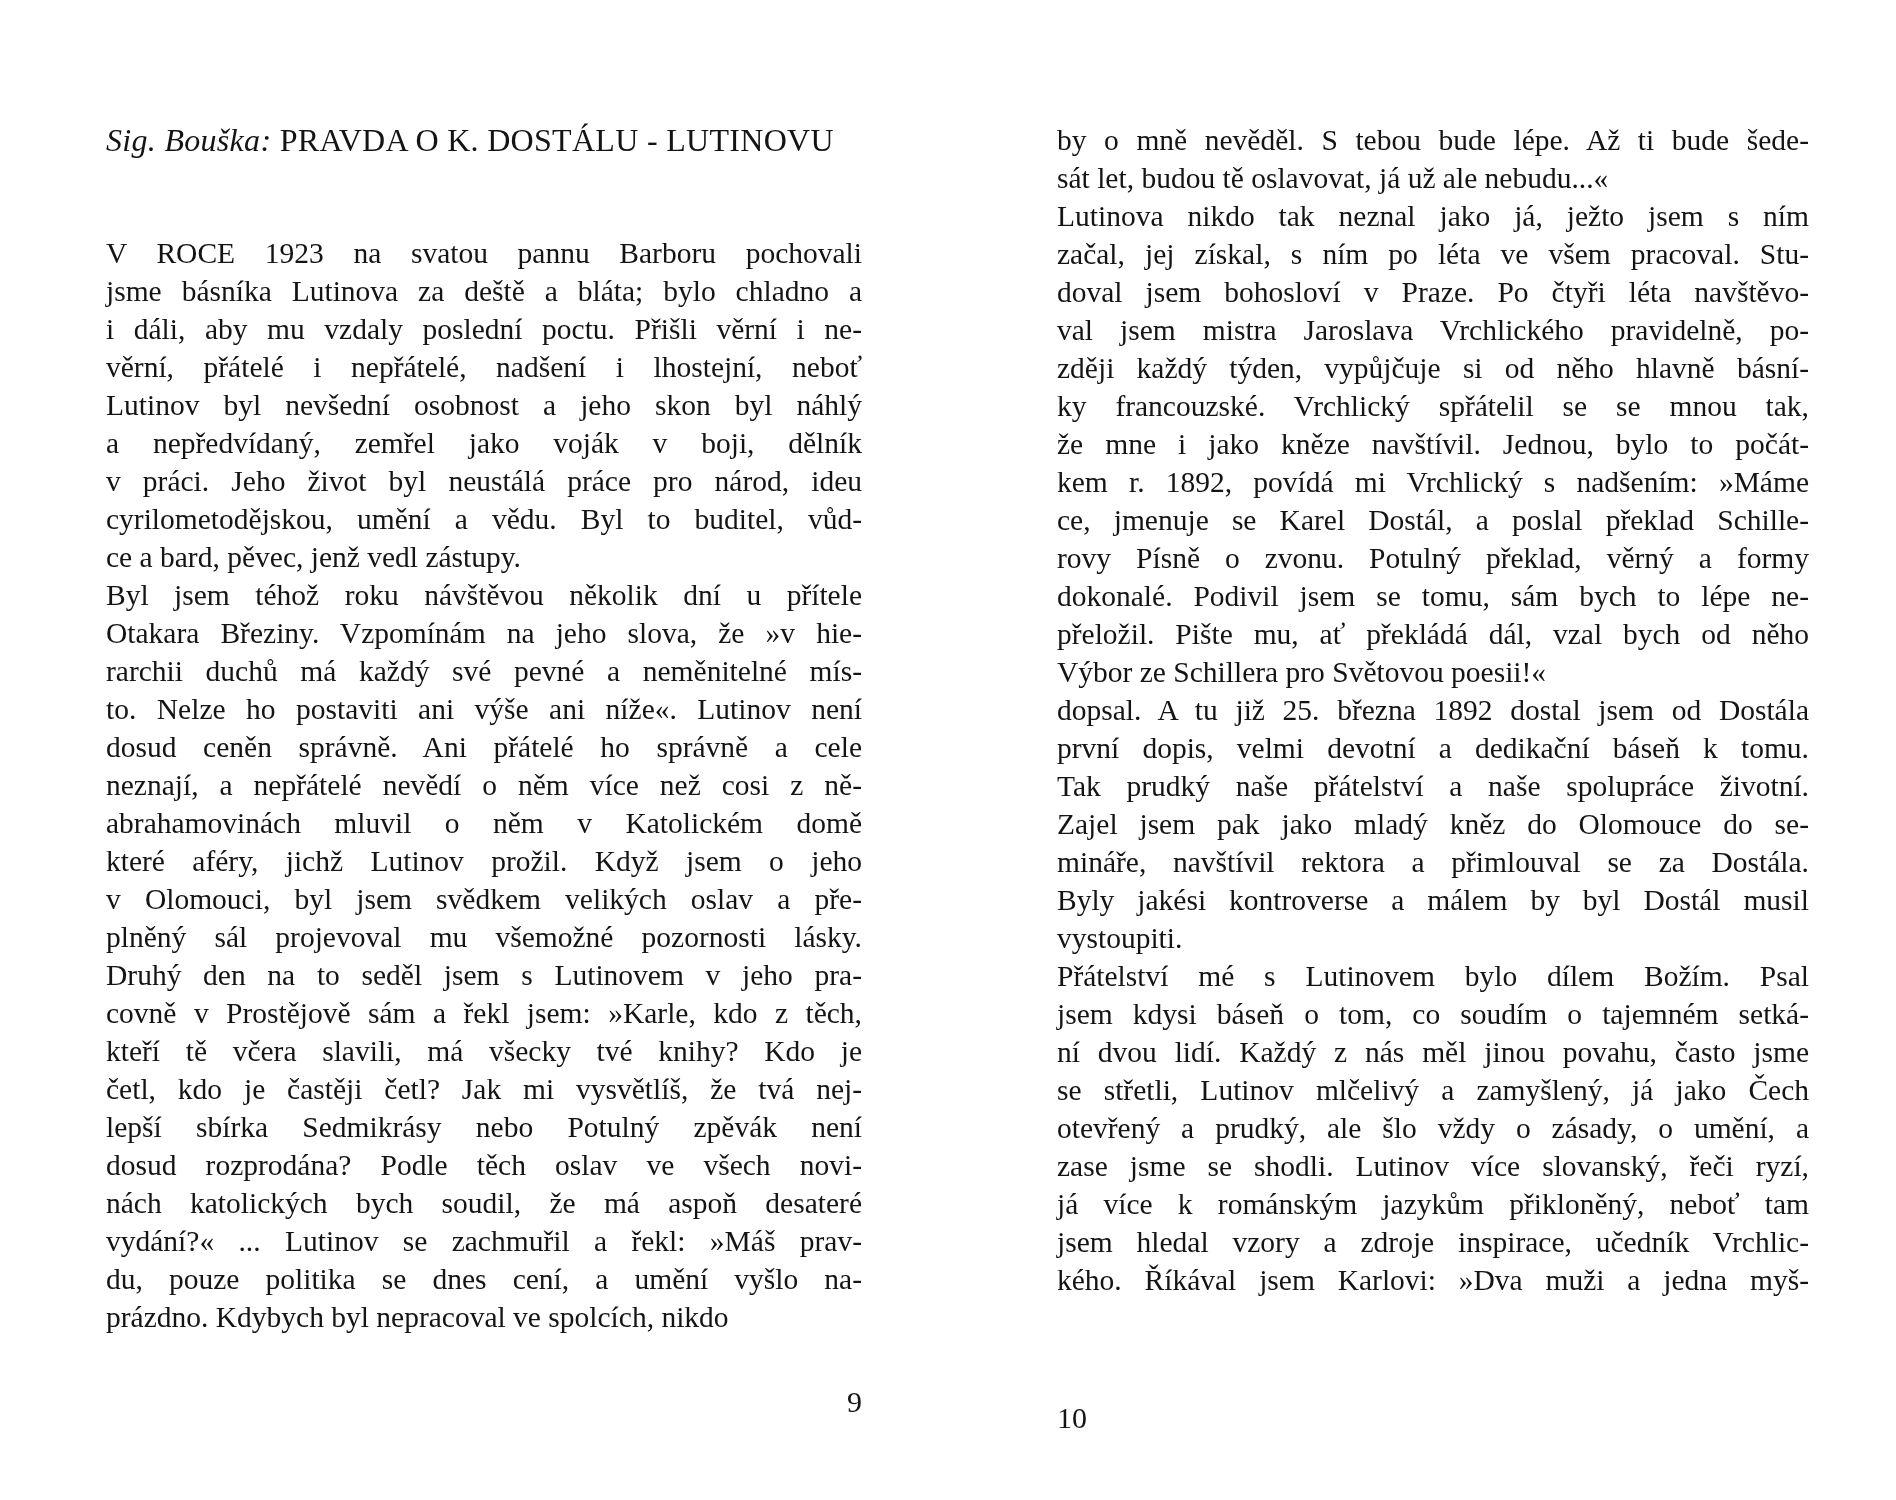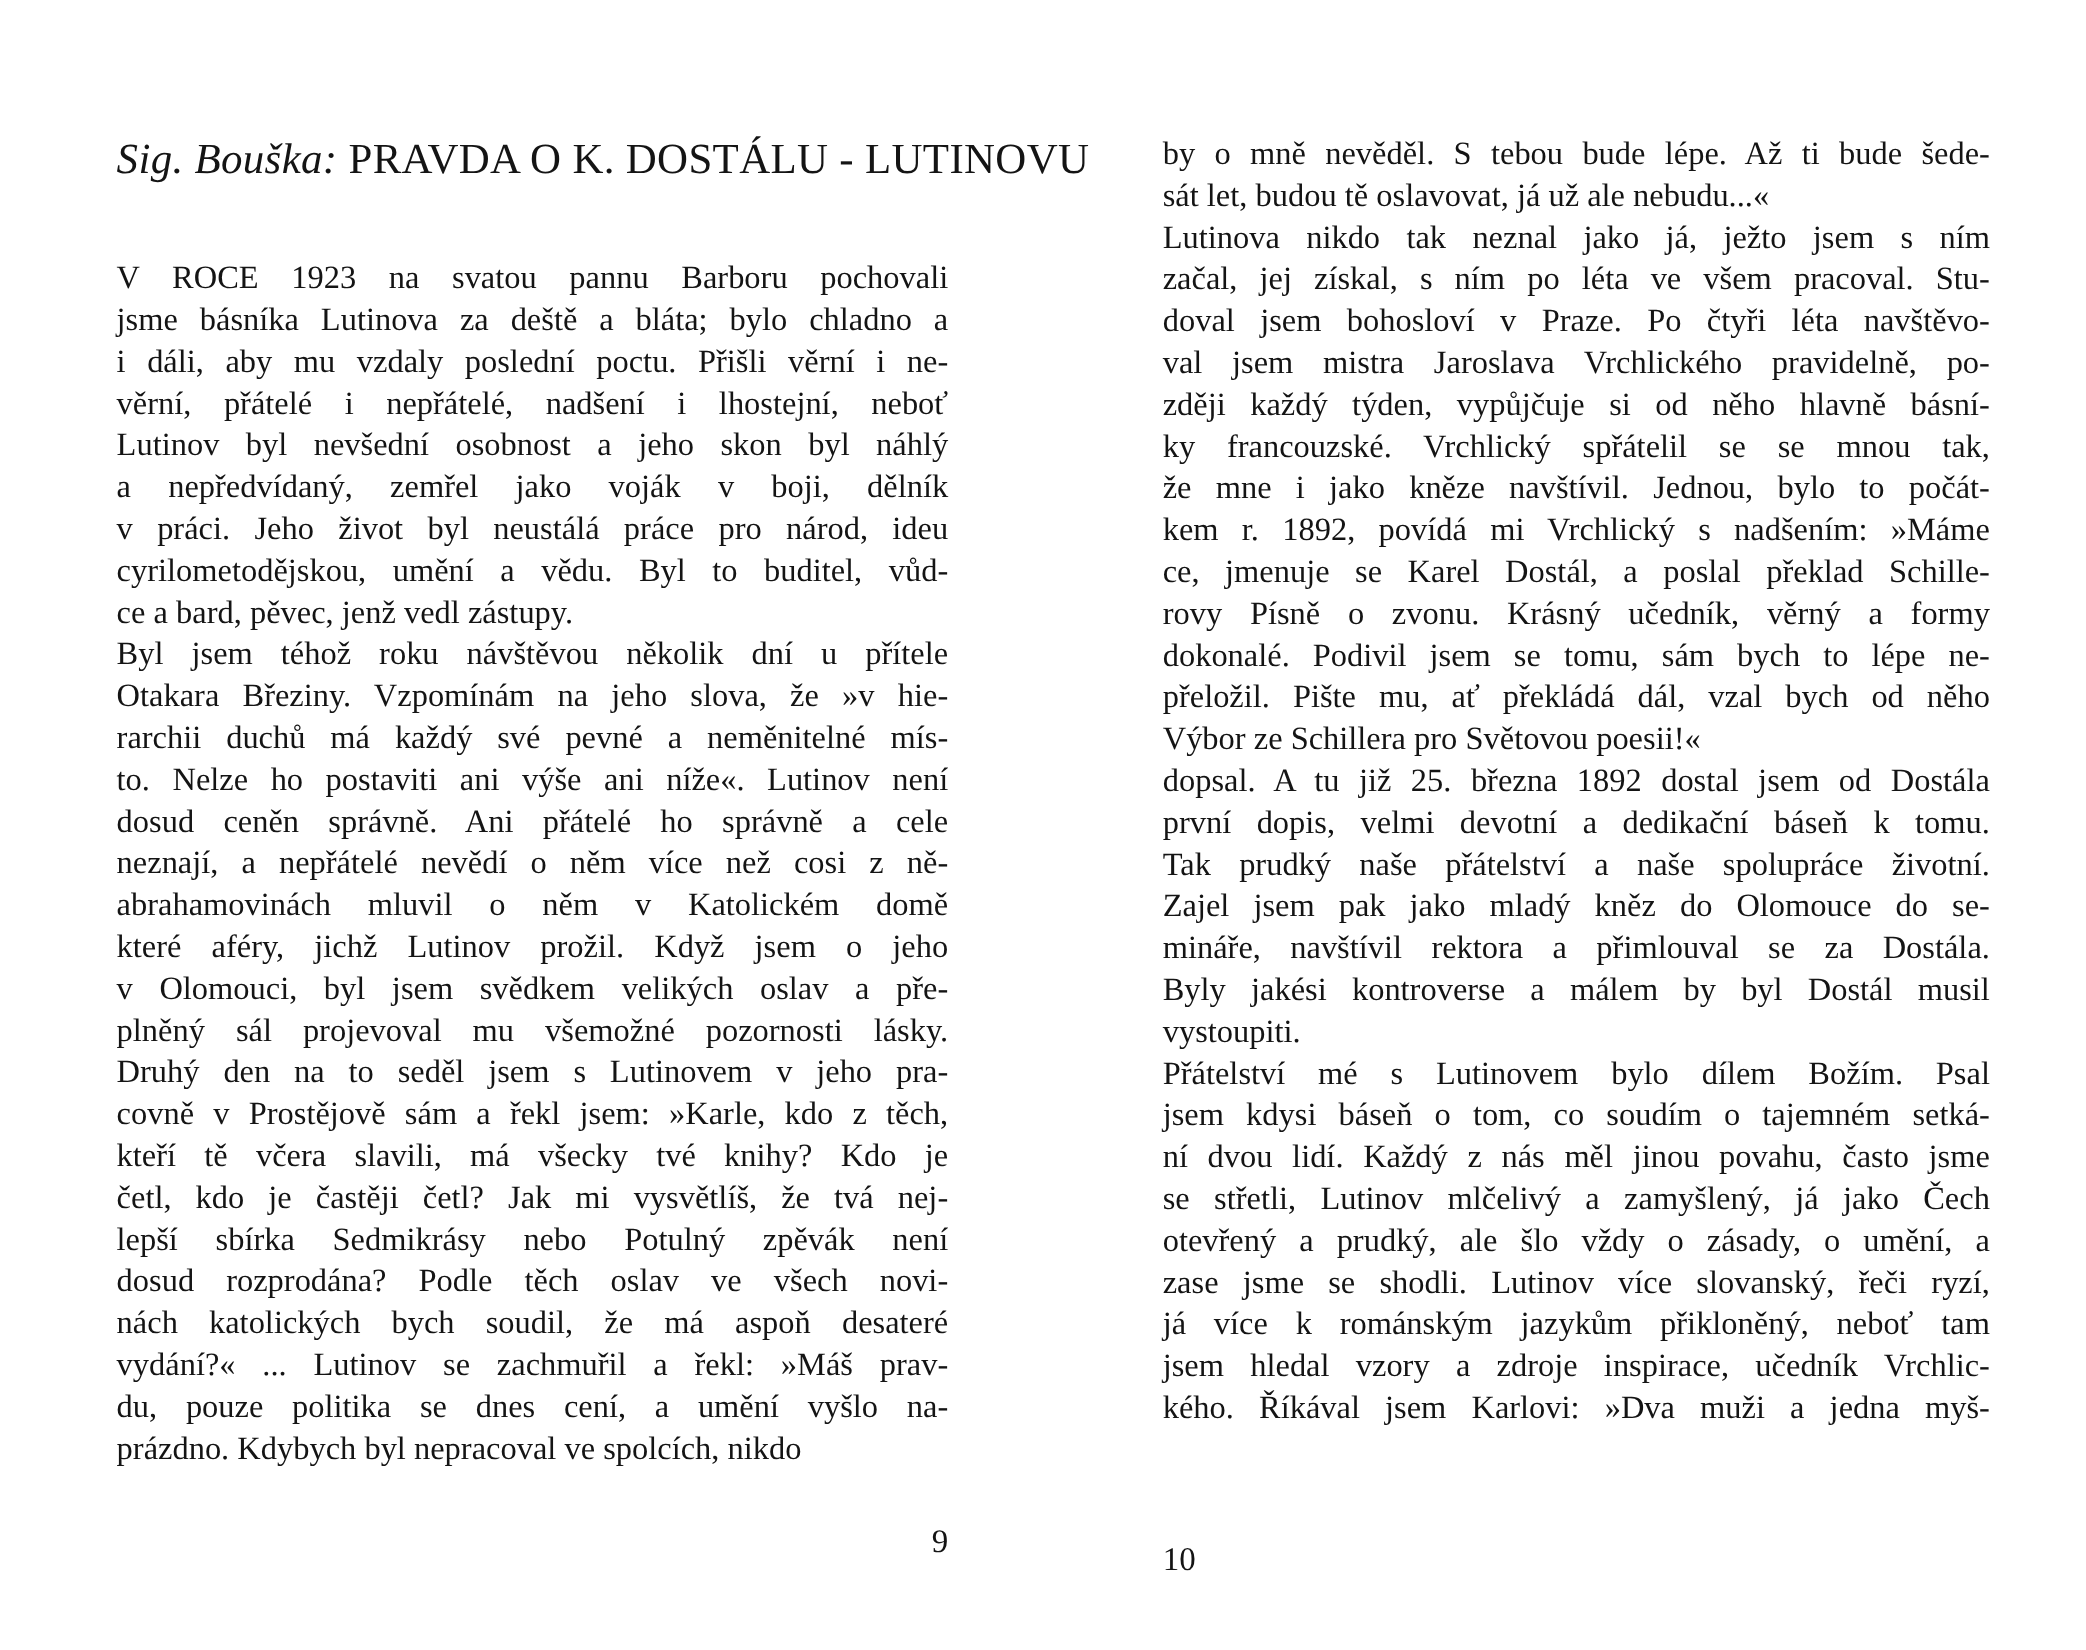--- a/index.html
+++ b/index.html
@@ -2,21 +2,21 @@
 <html><head>
 <meta charset="utf-8">
 <style>
   html, body { margin: 0; padding: 0; background: #ffffff; }
   body { width: 1896px; height: 1500px; position: relative; overflow: hidden;
          font-family: "Liberation Serif", "DejaVu Serif", serif; color: #141414; }
   .page { position: absolute; top: 0; height: 1500px; }
   .page.left { left: 106px; width: 756px; }
   .page.right { left: 1057px; width: 752px; }
   .heading { position: absolute; top: 122px; left: 0; width: 100%; white-space: nowrap;
-             font-size: 39px; letter-spacing: 0.3px; }
+             font-size: 32px; letter-spacing: 0.3px; }
   .heading .author { font-style: italic; }
   .body-text { position: absolute; left: 0; width: 100%; }
   .left .body-text { top: 234px; }
   .right .body-text { top: 121px; }
   .line { display: block; height: 38px; line-height: 38px; font-size: 29.5px;
           white-space: nowrap; text-align: justify; text-align-last: justify; }
   .line.last { text-align-last: left; }
   .folio { position: absolute; font-size: 30px; top: 1385px; }
   .left .folio { right: 0; }
   .right .folio { left: 0; margin-top: 16px; }
@@ -69,21 +69,21 @@
       <span class="line last">sát let, budou tě oslavovat, já už ale nebudu...«</span>
       <span class="line">Lutinova nikdo tak neznal jako já, ježto jsem s ním</span>
       <span class="line">začal, jej získal, s ním po léta ve všem pracoval. Stu-</span>
       <span class="line">doval jsem bohosloví v Praze. Po čtyři léta navštěvo-</span>
       <span class="line">val jsem mistra Jaroslava Vrchlického pravidelně, po-</span>
       <span class="line">zději každý týden, vypůjčuje si od něho hlavně básní-</span>
       <span class="line">ky francouzské. Vrchlický spřátelil se se mnou tak,</span>
       <span class="line">že mne i jako kněze navštívil. Jednou, bylo to počát-</span>
       <span class="line">kem r. 1892, povídá mi Vrchlický s nadšením: »Máme</span>
       <span class="line">ce, jmenuje se Karel Dostál, a poslal překlad Schille-</span>
-      <span class="line">rovy Písně o zvonu. Krásný učedník, věrný a formy</span>
+      <span class="line">rovy Písně o zvonu. Potulný překlad, věrný a formy</span>
       <span class="line">dokonalé. Podivil jsem se tomu, sám bych to lépe ne-</span>
       <span class="line">přeložil. Pište mu, ať překládá dál, vzal bych od něho</span>
       <span class="line last">Výbor ze Schillera pro Světovou poesii!«</span>
       <span class="line">dopsal. A tu již 25. března 1892 dostal jsem od Dostála</span>
       <span class="line">první dopis, velmi devotní a dedikační báseň k tomu.</span>
       <span class="line">Tak prudký naše přátelství a naše spolupráce životní.</span>
       <span class="line">Zajel jsem pak jako mladý kněz do Olomouce do se-</span>
       <span class="line">mináře, navštívil rektora a přimlouval se za Dostála.</span>
       <span class="line">Byly jakési kontroverse a málem by byl Dostál musil</span>
       <span class="line last">vystoupiti.</span>

